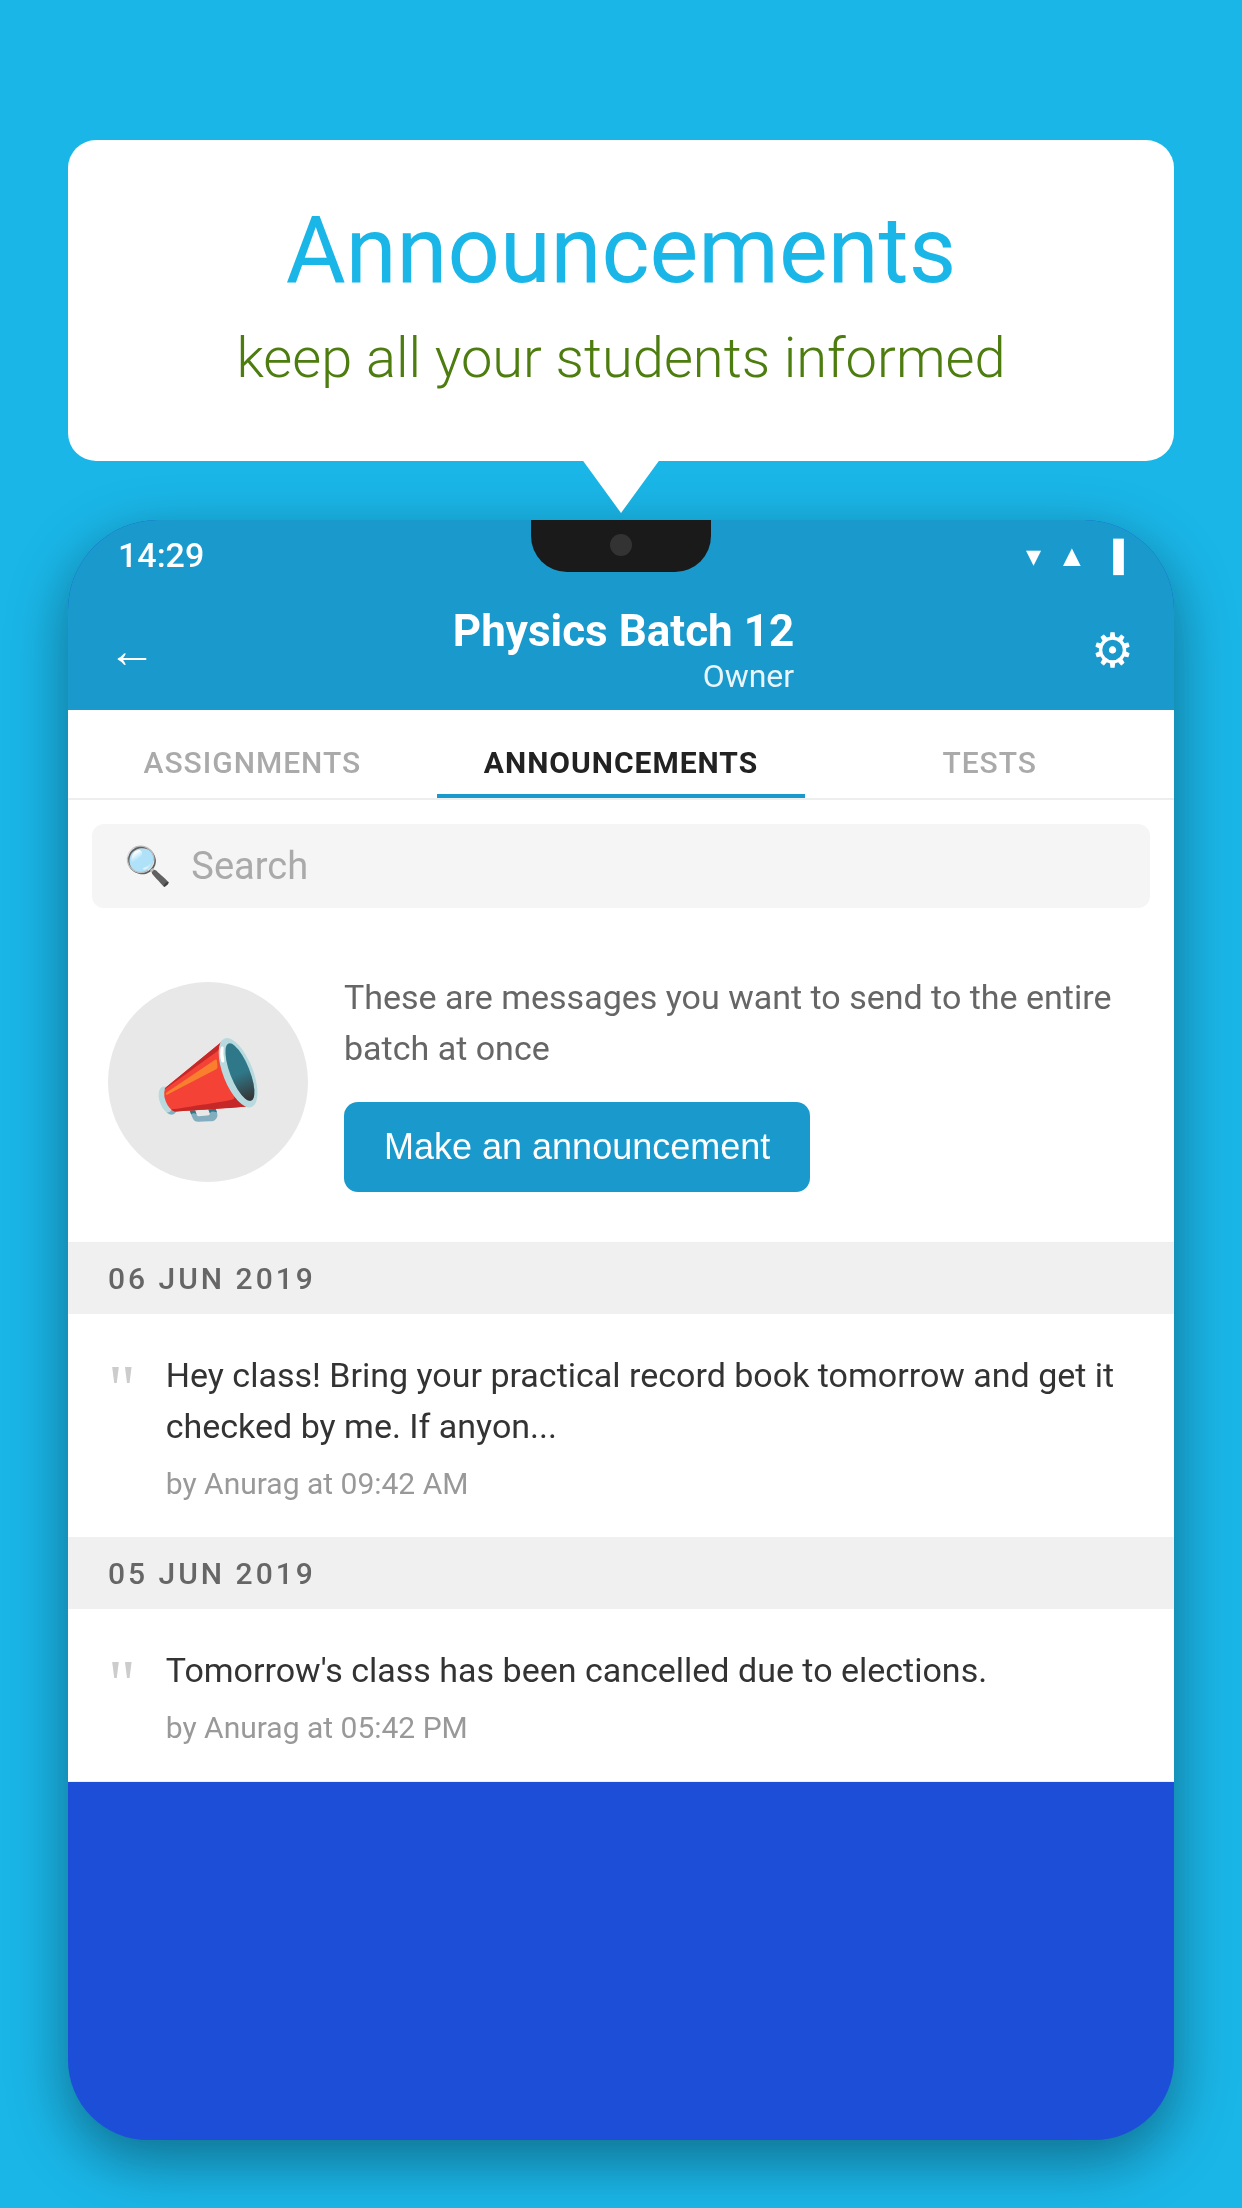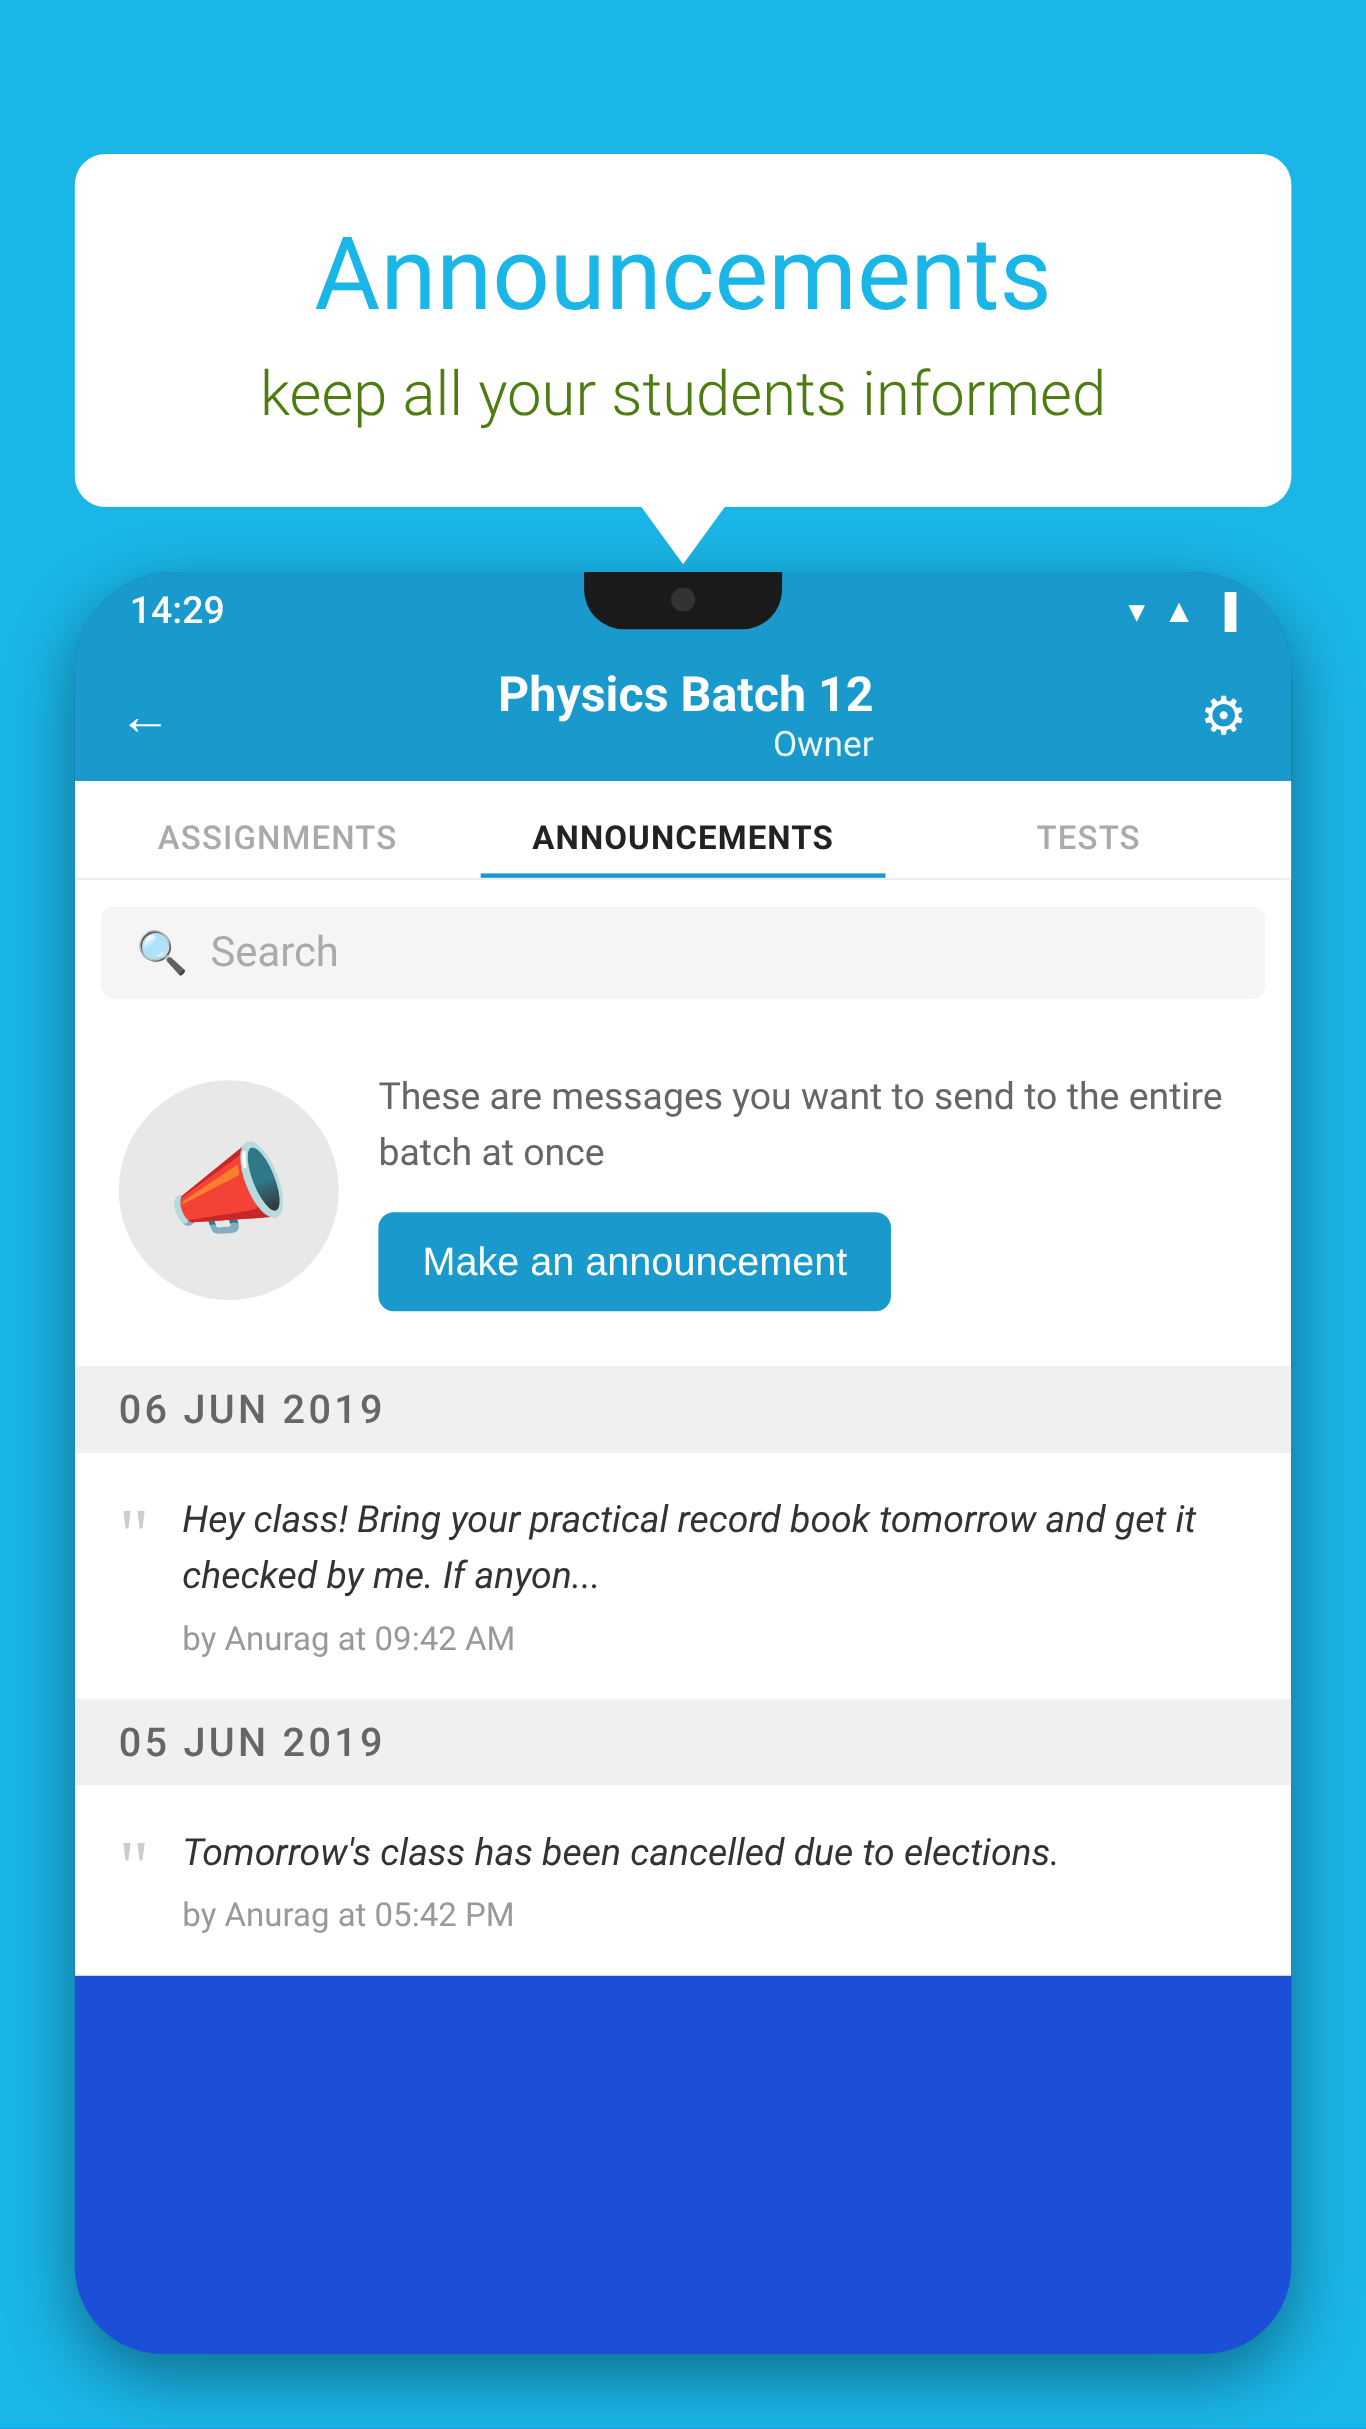--- a/index.html
+++ b/index.html
@@ -251,21 +251,21 @@
       padding: 24px 40px;
       font-size: 36px;
       font-weight: 500;
       cursor: pointer;
     }
 
     
     .date-separator {
       background: #f0f0f0;
       padding: 18px 40px;
-      font-size: 36px;
+      font-size: 30px;
       color: #666;
       letter-spacing: 3px;
       font-weight: 500;
     }
 
     
     .announcement-item {
       background: white;
       display: flex;
       align-items: flex-start;
@@ -280,21 +280,20 @@
       font-family: Georgia, serif;
       margin-top: 4px;
       flex-shrink: 0;
     }
     .announcement-content {
       flex: 1;
     }
     .announcement-text {
       font-size: 34px;
       color: #333;
-      font-style: italic;
       line-height: 1.5;
       margin-bottom: 14px;
     }
     .announcement-meta {
       font-size: 30px;
       color: #999;
     }
 
     
     .phone-content {

